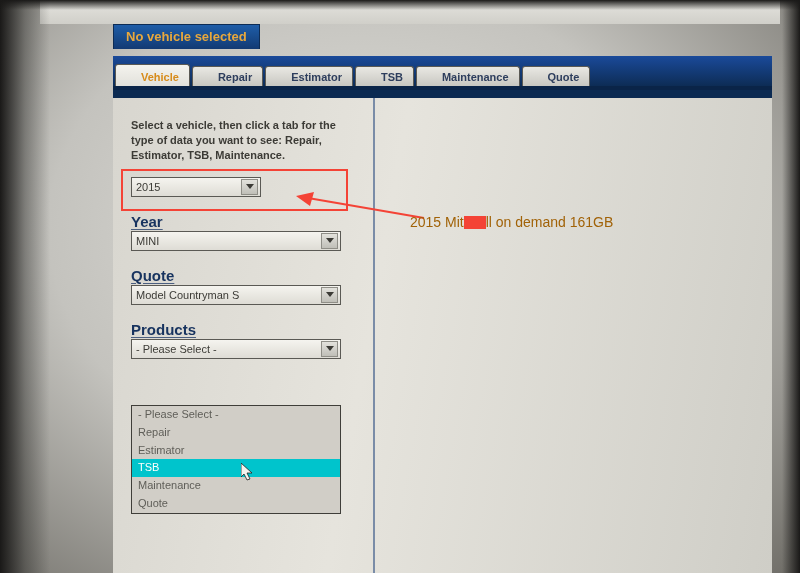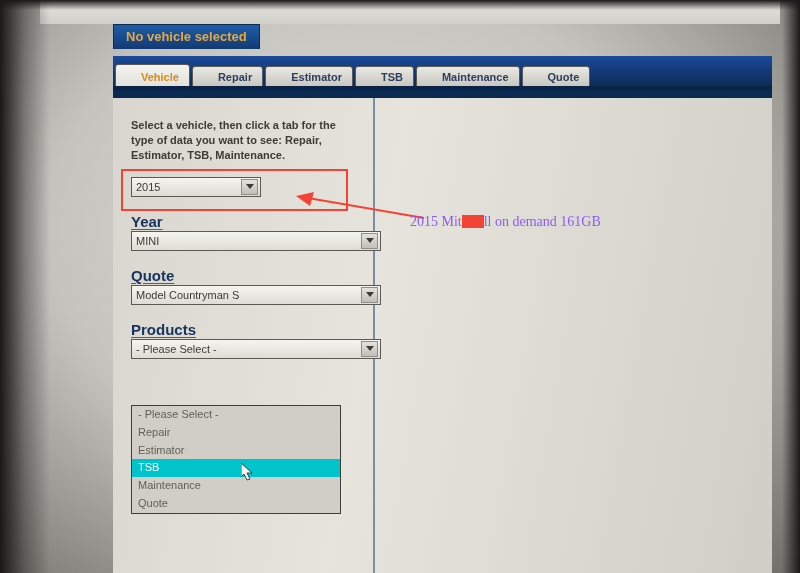--- a/index.html
+++ b/index.html
@@ -105,21 +105,21 @@
     font-size: 15px;
     font-weight: bold;
     color: #17335f;
     margin-bottom: 1px;
     text-decoration: underline;
     text-decoration-color: #4b5f80;
     text-underline-offset: 2px;
   }
   .field-group { margin-bottom: 16px; }
   .select {
-    width: 250px;
+    width: 210px;
     height: 20px;
     background: linear-gradient(#f5f4ef,#dedcd5);
     border: 1px solid #5a5954;
     font-size: 11px;
     color: #3c3b36;
     padding: 1px 4px;
     display: flex;
     align-items: center;
     justify-content: space-between;
     cursor: pointer;
@@ -162,23 +162,23 @@
     pointer-events: none;
   }
 
   .annotation-arrow {
     position: absolute;
     pointer-events: none;
     z-index: 20;
   }
   .annotation-text {
     position: absolute;
-    color: #8b5cf6;
+    color: #a16207;
     font-size: 14px;
-    font-family: Liberation Serif, serif;
+    font-family: Liberation Sans, sans-serif;
     z-index: 20;
   }
   .censor {
     display: inline-block;
     width: 22px; height: 13px;
     background: #f44336;
     vertical-align: middle;
     position: relative; top: -1px;
   }
 </style>

